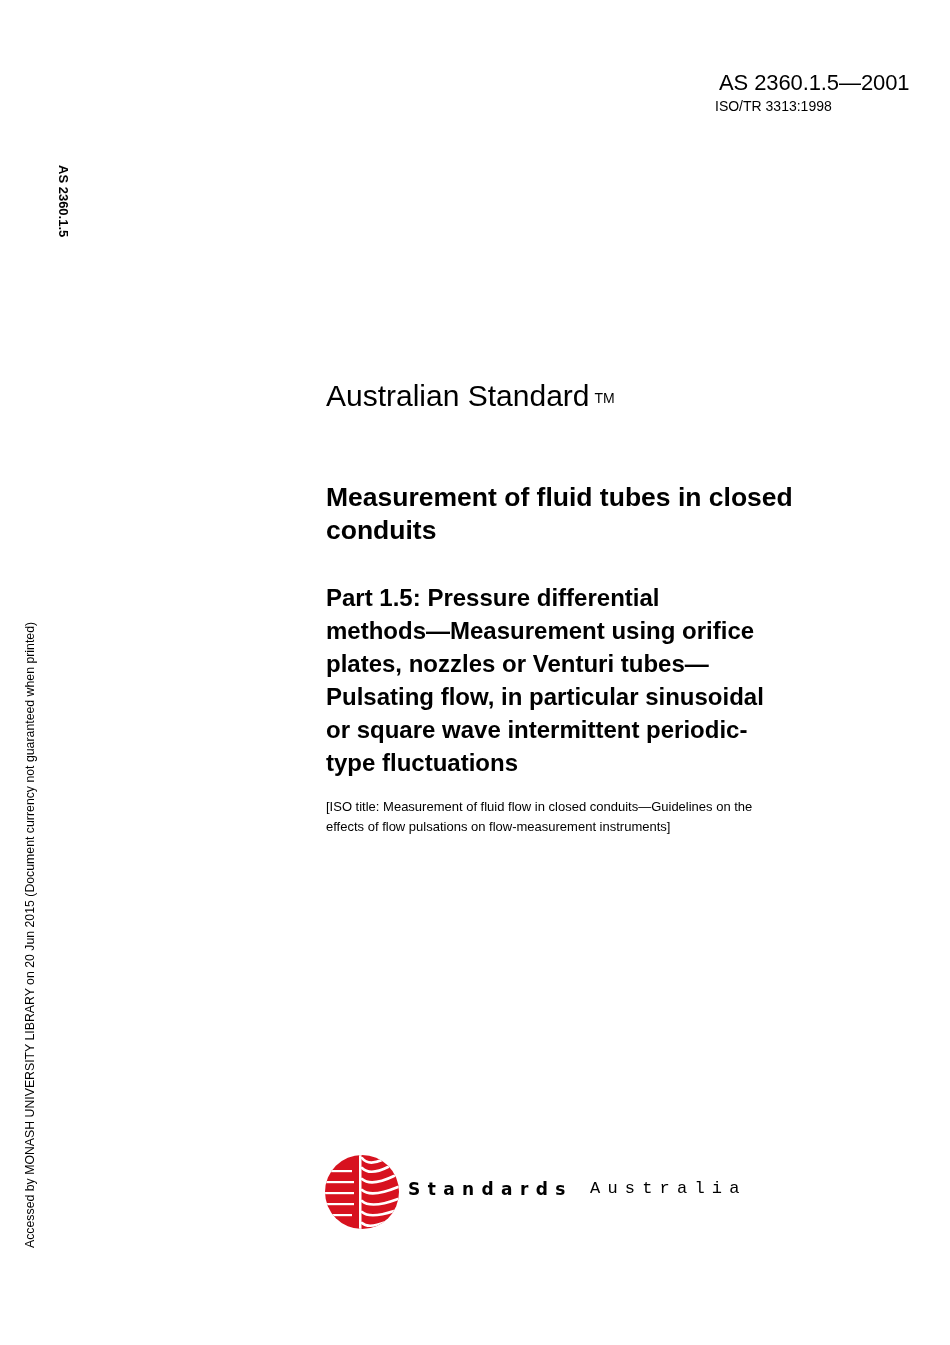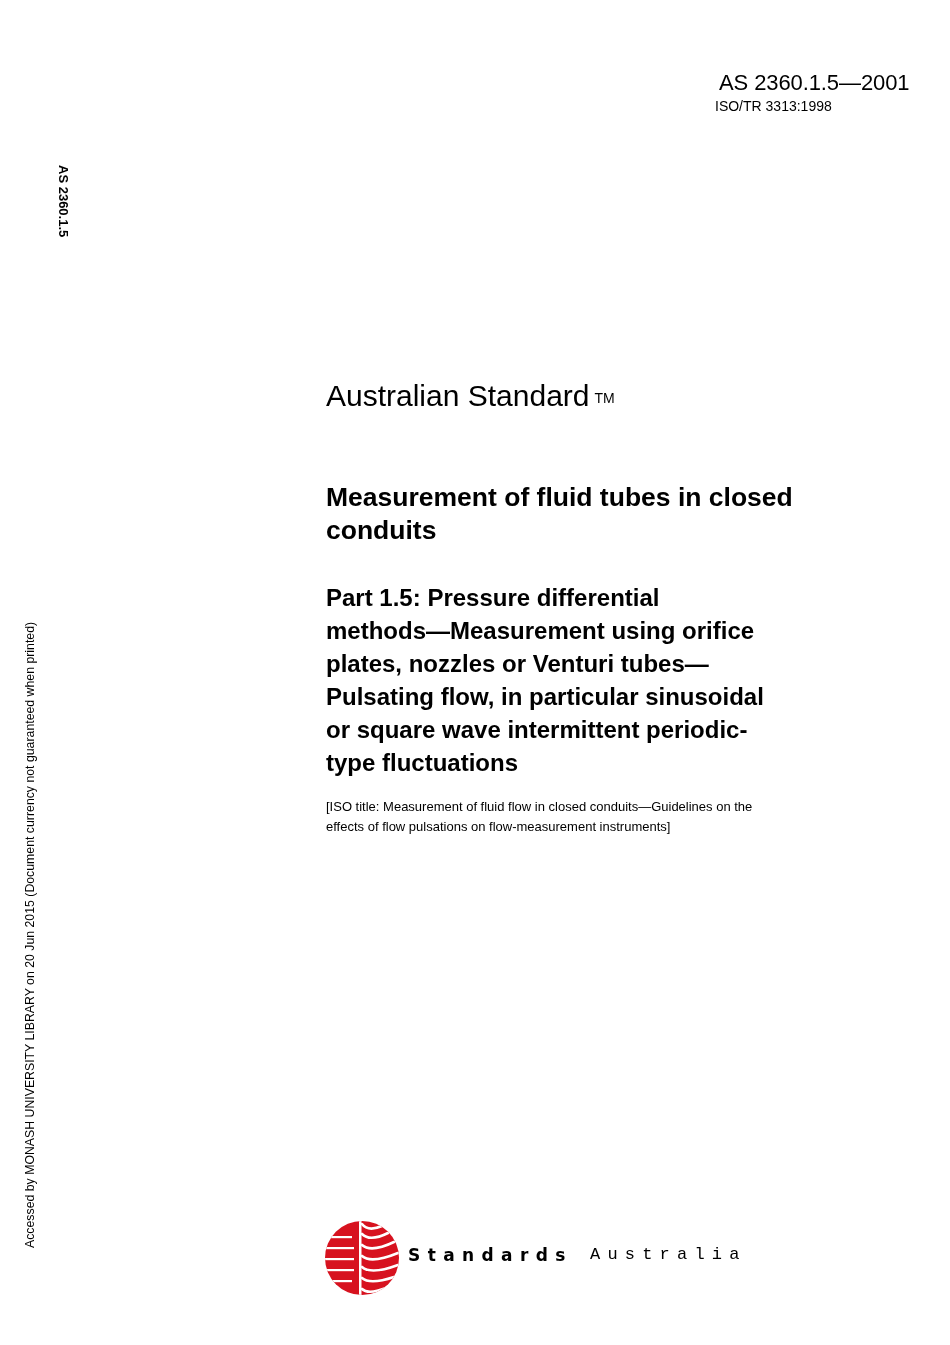--- a/index.html
+++ b/index.html
@@ -100,21 +100,21 @@
       width: 545px;
       font-size: 13px;
       line-height: 20px;
       margin: 0;
       white-space: pre-line;
     }
 
     
     .logo {
       left: 324px;
-      top: 1220px;
+      top: 1154px;
       width: 420px;
       height: 78px;
     }
     .logo-mark {
       position: absolute;
       left: 0;
       top: 0;
       width: 76px;
       height: 76px;
     }

